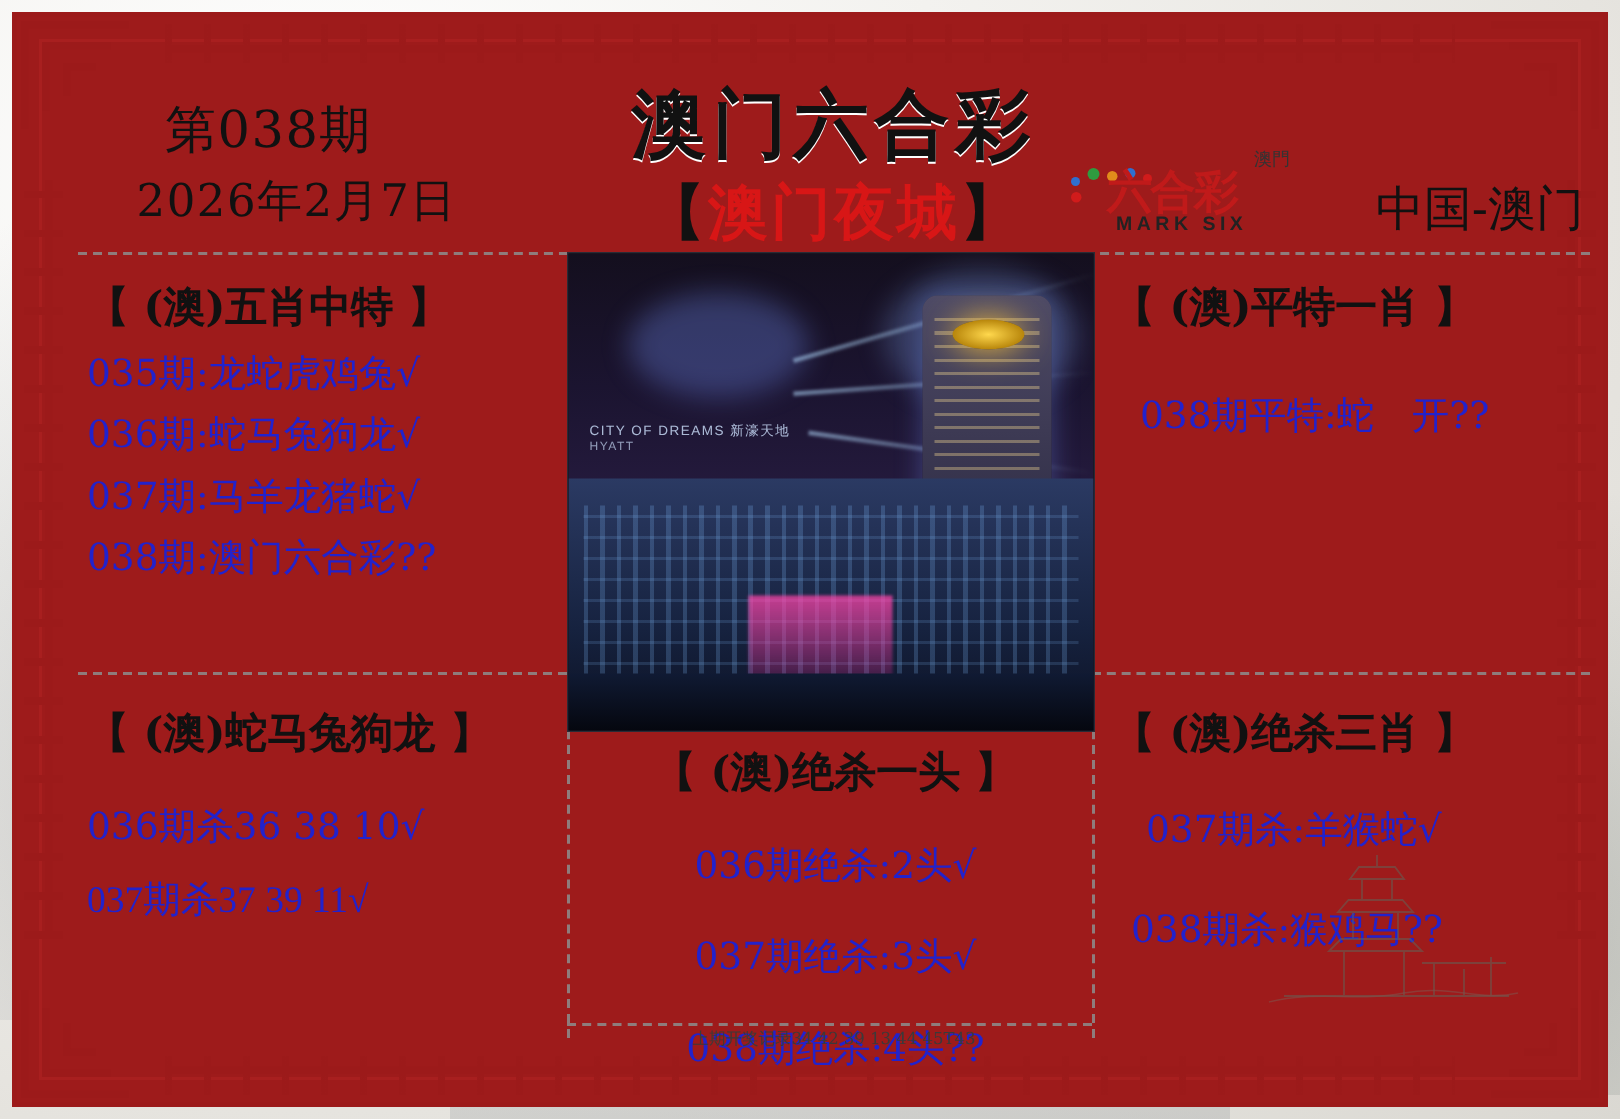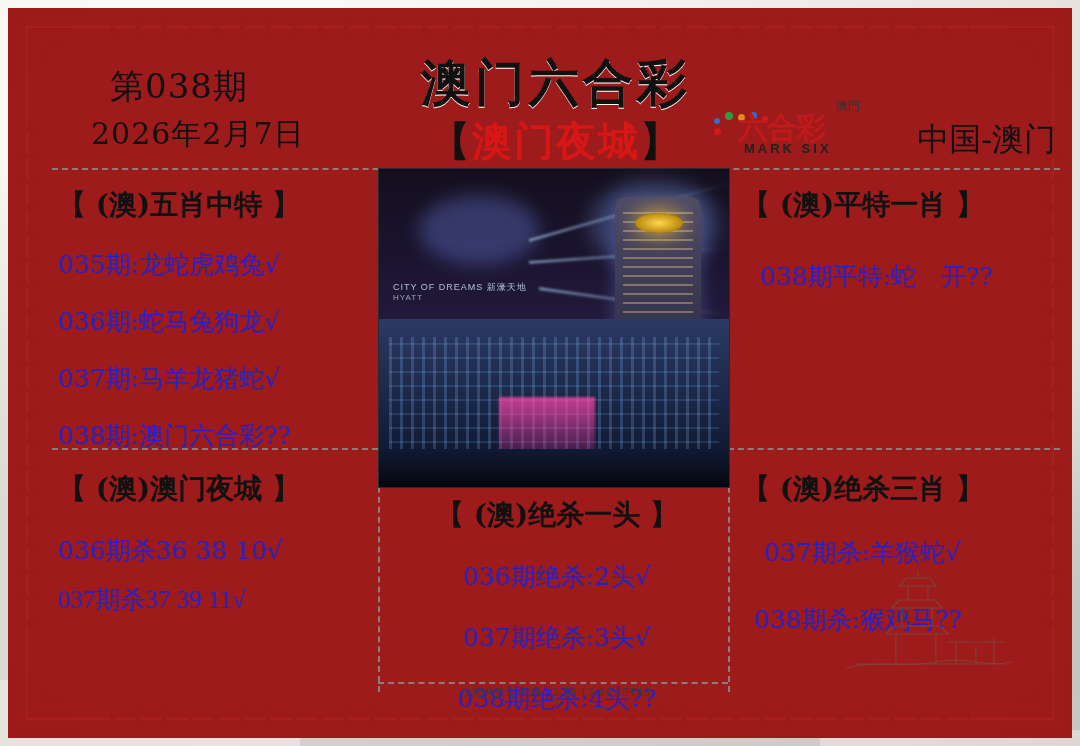--- a/index.html
+++ b/index.html
@@ -87,21 +87,21 @@
 
   
   .dash-h{position:absolute;left:0;right:0;border-top:2px dashed #8d8d8d;opacity:.85;}
   .dash-v{position:absolute;top:0;bottom:0;border-left:2px dashed #8d8d8d;opacity:.85;}
 
   
   .panel{position:absolute;}
   .p-head{font-family:"DejaVu Serif","Liberation Serif",serif;font-weight:bold;
     font-size:28px;color:#111;white-space:nowrap;}
   .p-line{font-family:"DejaVu Serif","Liberation Serif",serif;font-size:25px;
-    color:#2222cc;white-space:nowrap;margin-top:24px;letter-spacing:0px;}
+    color:#2222cc;white-space:nowrap;margin-top:8px;letter-spacing:0px;}
 
   
   .photo{position:absolute;left:326px;top:132px;width:350px;height:318px;
     border:1px solid #2a2a35;overflow:hidden;background:#07070e;}
   .sky{position:absolute;inset:0;
     background:linear-gradient(to bottom,#140f1e 0%,#1b1430 28%,#241a3d 50%,#120f24 100%);}
   .glow{position:absolute;border-radius:50%;filter:blur(9px);}
   .tower{position:absolute;right:28px;top:28px;width:86px;height:180px;
     background:linear-gradient(to bottom,#4e4a66,#2c2a42);
     border-radius:10px 10px 4px 4px;box-shadow:0 0 18px rgba(120,150,255,.35);}
@@ -240,21 +240,21 @@
       <div class="p-line">037期:马羊龙猪蛇√</div>
       <div class="p-line">038期:澳门六合彩??</div>
     </div>
 
     <div class="panel" style="left:690px;top:150px;width:318px;">
       <div class="p-head">【 (澳)平特一肖 】</div>
       <div class="p-line" style="margin-top:36px;margin-left:18px;">038期平特:蛇　开??</div>
     </div>
 
     <div class="panel" style="left:6px;top:434px;width:320px;">
-      <div class="p-head">【 (澳)澳门夜城 】</div>
+      <div class="p-head">【 (澳)蛇马兔狗龙 】</div>
       <div class="p-line" style="margin-top:26px;">036期杀36  38  10√</div>
       <div class="p-line" style="margin-top:16px;font-family:Liberation Serif, serif;">037期杀37  39  11√</div>
     </div>
 
     <div class="panel" style="left:340px;top:460px;width:330px;text-align:center;">
       <div class="p-head">【 (澳)绝杀一头 】</div>
       <div class="p-line" style="margin-top:26px;">036期绝杀:2头√</div>
       <div class="p-line" style="margin-top:28px;">037期绝杀:3头√</div>
       <div class="p-line" style="margin-top:28px;">038期绝杀:4头??</div>
     </div>

